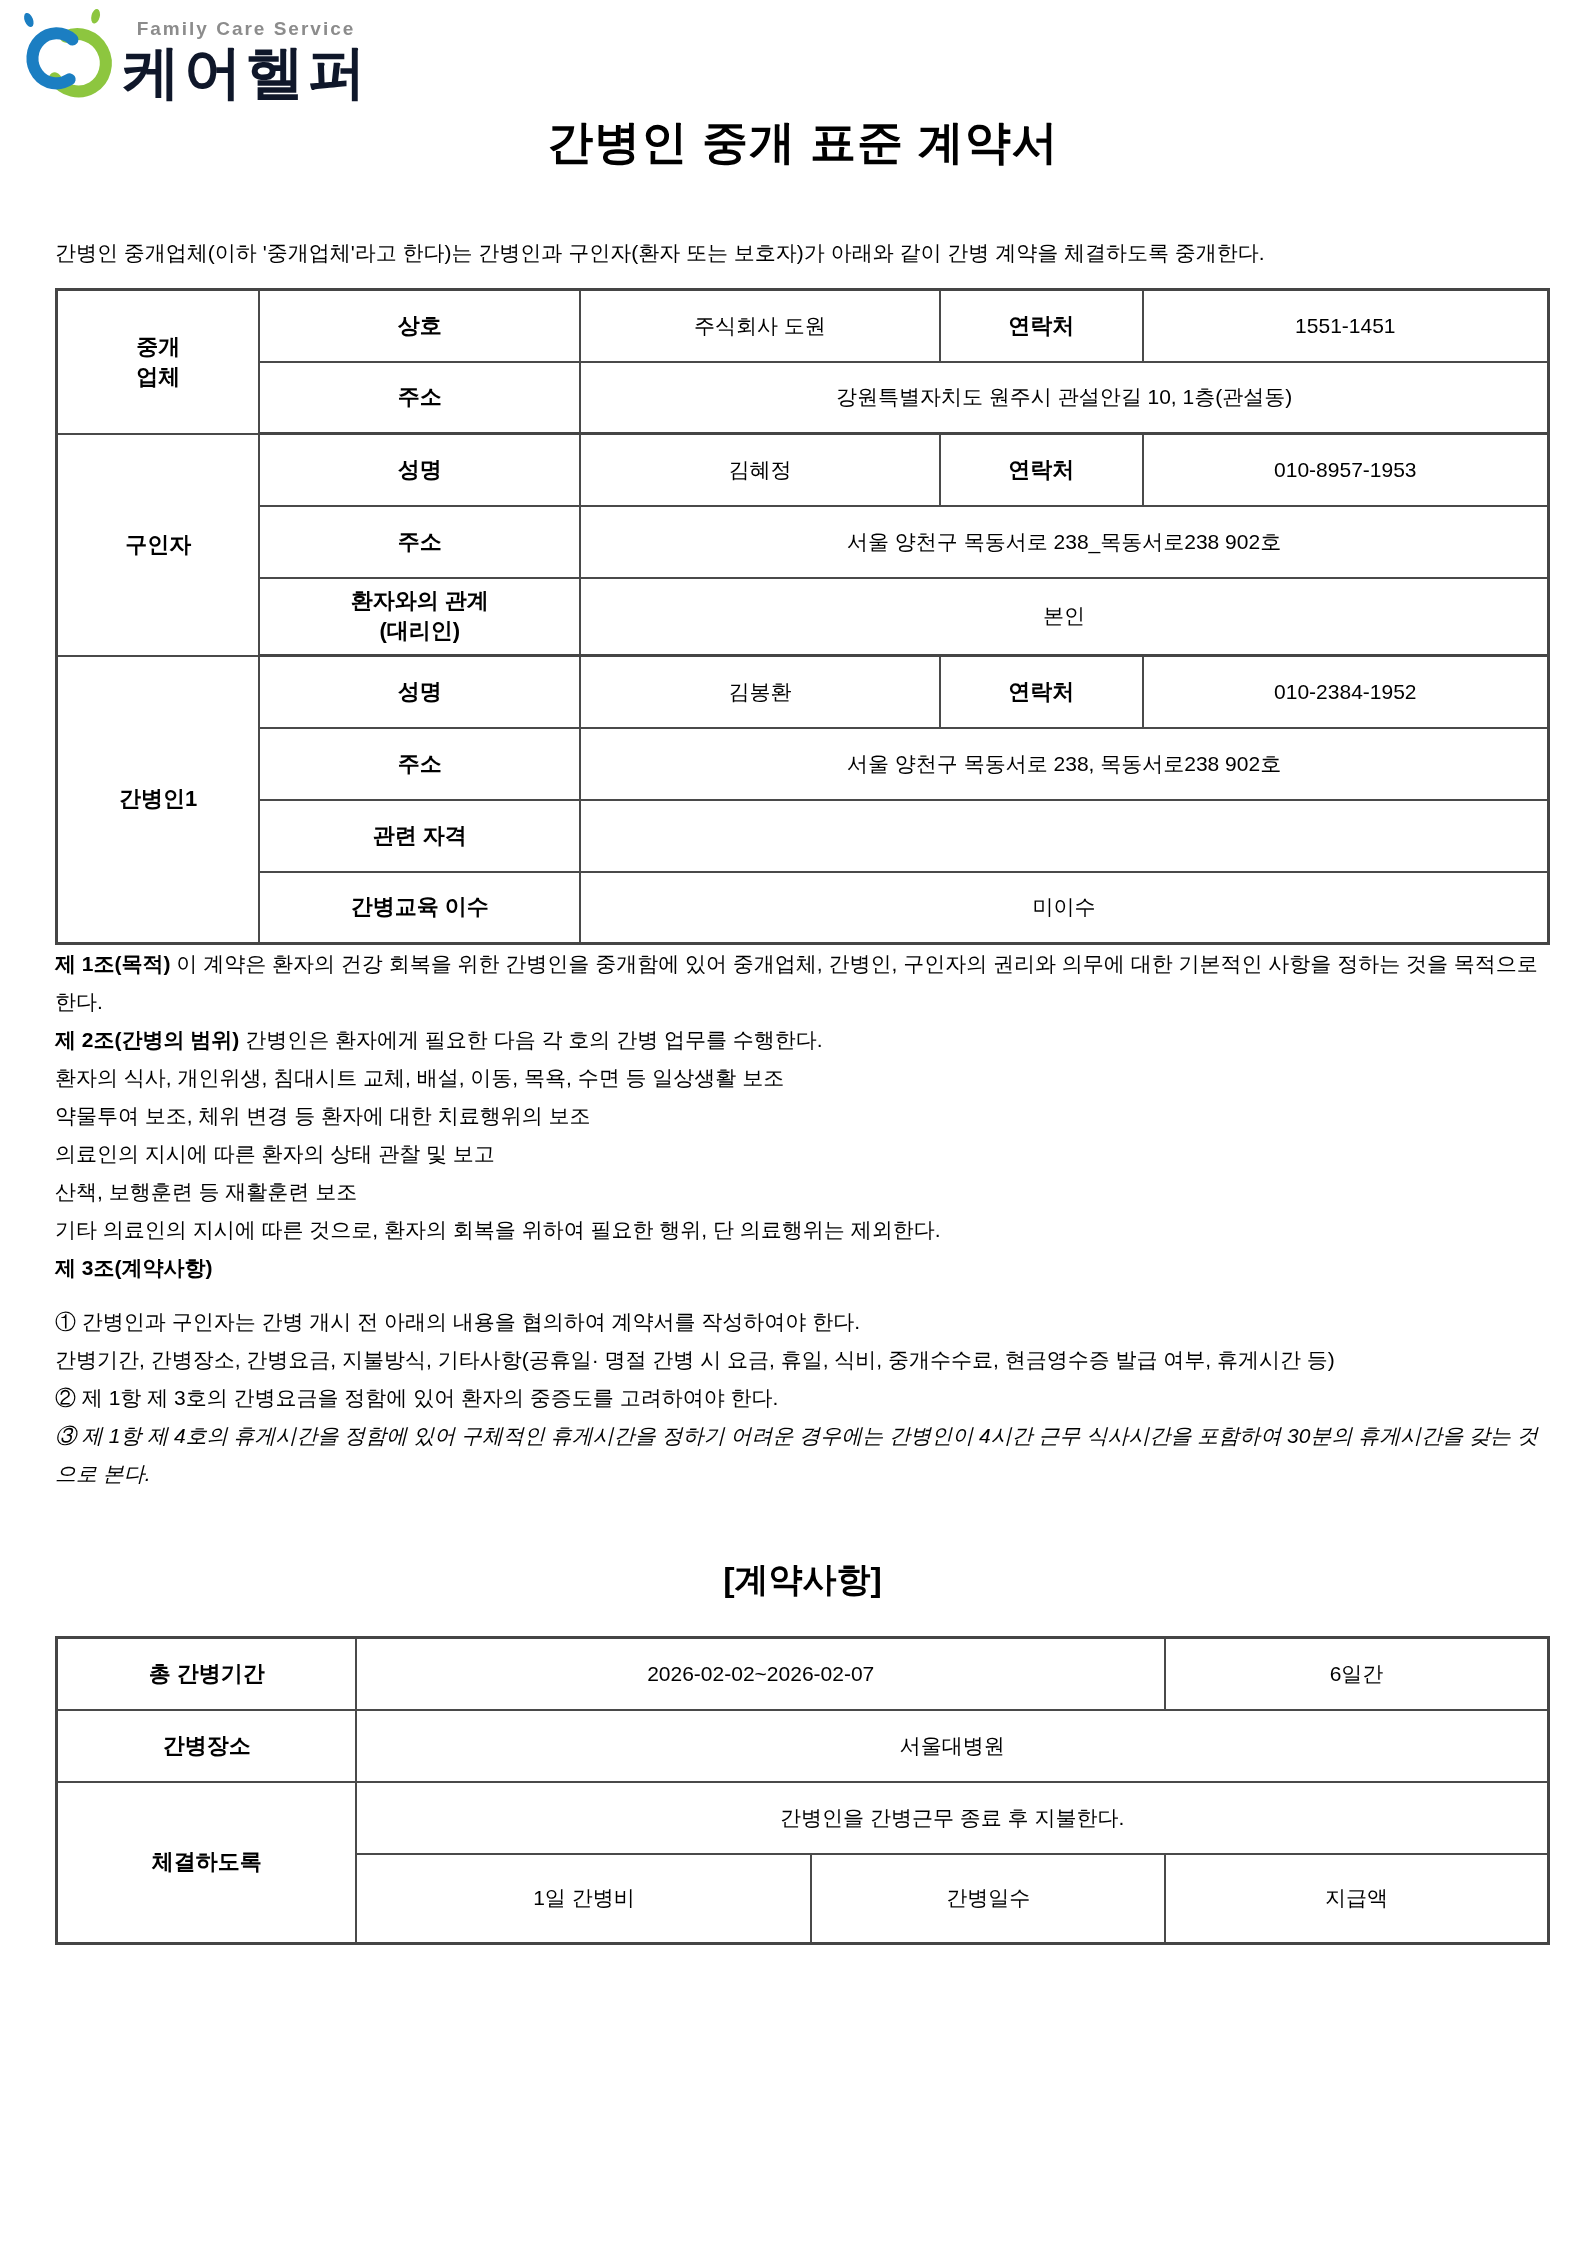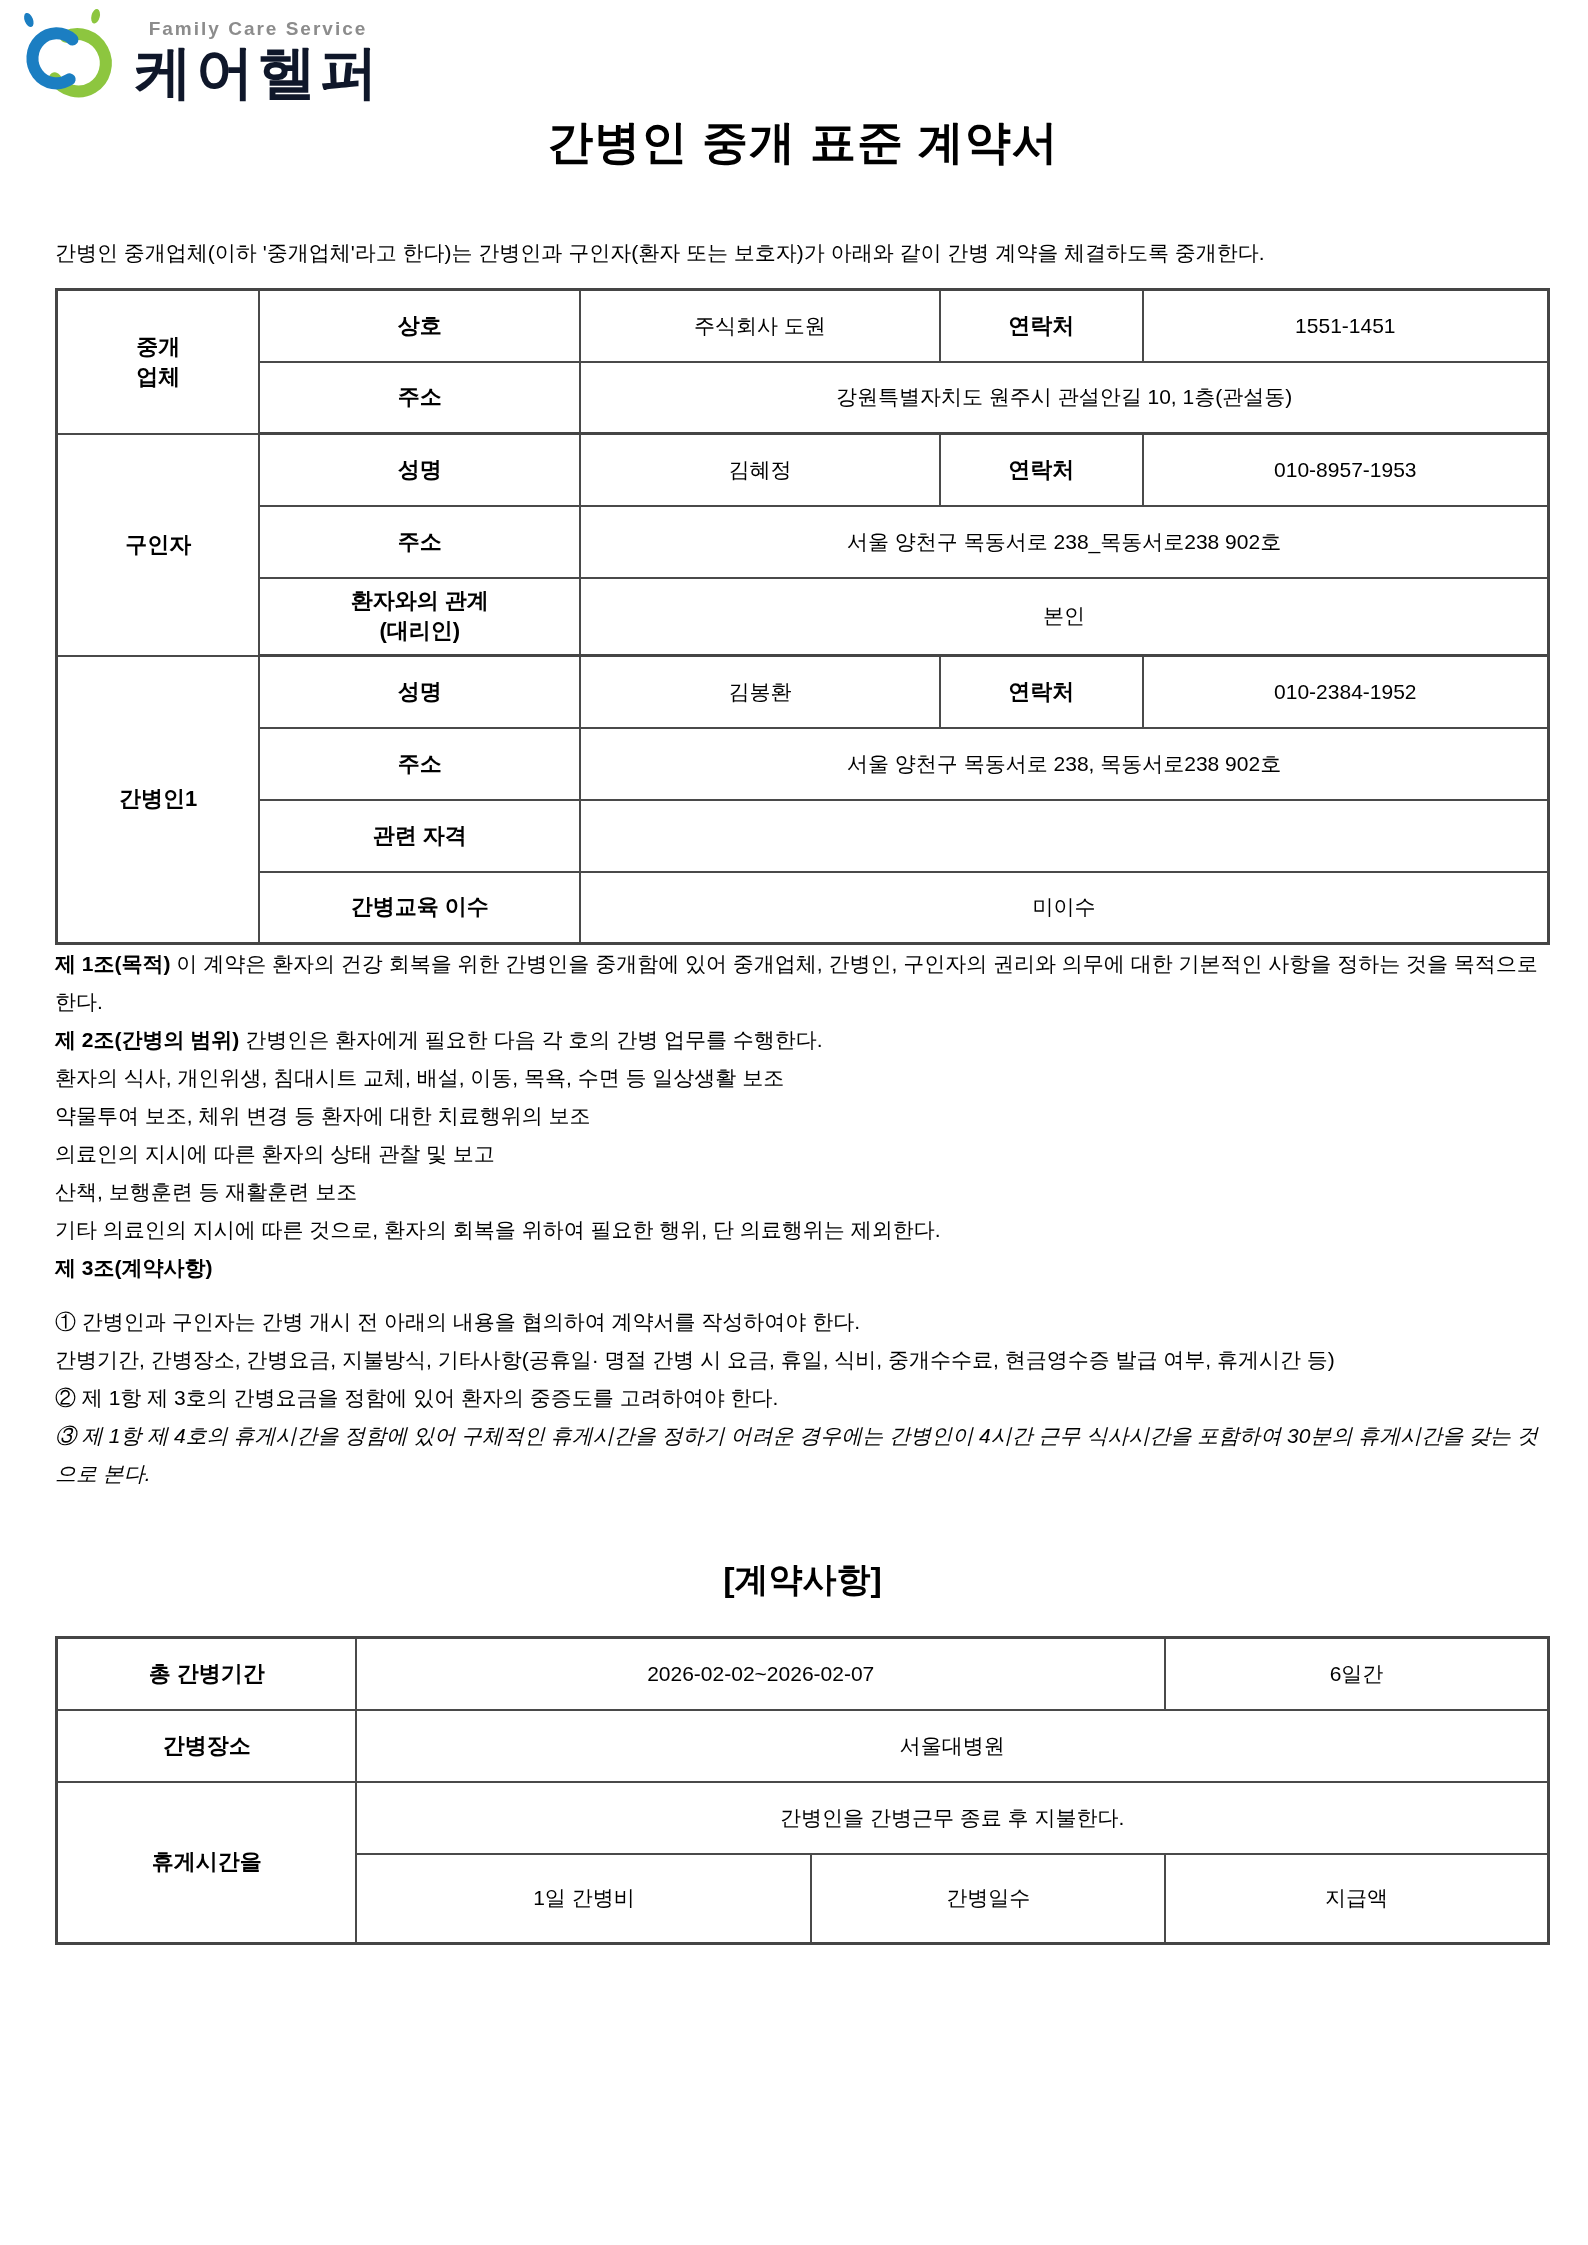--- a/index.html
+++ b/index.html
@@ -5,21 +5,21 @@
   html,body { margin:0; padding:0; background:#fff; }
   .page {
     position:relative; width:1588px; height:2245px; overflow:hidden;
     background:#ffffff; font-family:"Liberation Sans", sans-serif; color:#000;
     margin:0 auto;
   }
   .content { margin-left:55px; width:1495px; }
 
   
   .header { position:relative; height:234px; }
-  .logo { position:absolute; left:14px; top:4px; display:flex; align-items:flex-start;gap:12px; }
+  .logo { position:absolute; left:14px; top:4px; display:flex; align-items:flex-start; }
   .logo-mark { width:102px; height:108px; }
   .logo-textcol { display:flex; flex-direction:column; align-items:center; margin-left:6px; margin-top:14px; }
   .tagline { font-size:19px; letter-spacing:2px; color:#8c8c8c; font-weight:bold; }
   .brand { font-size:58px; font-weight:800; color:#0f172a; letter-spacing:4px; line-height:1.1; }
   .doc-title {
     position:absolute; left:0; top:112px; width:100%;
     text-align:center; font-size:46px; font-weight:800; letter-spacing:1px;padding-left:9px;
   }
 
   
@@ -176,21 +176,21 @@
         <tr class="r72">
           <td class="lbl">총 간병기간</td>
           <td colspan="2">2026-02-02~2026-02-07</td>
           <td>6일간</td>
         </tr>
         <tr class="r72">
           <td class="lbl">간병장소</td>
           <td colspan="3">서울대병원</td>
         </tr>
         <tr class="r72">
-          <td class="lbl" rowspan="2">휴게시간을</td>
+          <td class="lbl" rowspan="2">체결하도록</td>
           <td colspan="3">간병인을 간병근무 종료 후 지불한다.</td>
         </tr>
         <tr class="r90">
           <td>1일 간병비</td>
           <td>간병일수</td>
           <td>지급액</td>
         </tr>
       </tbody>
     </table>
 

